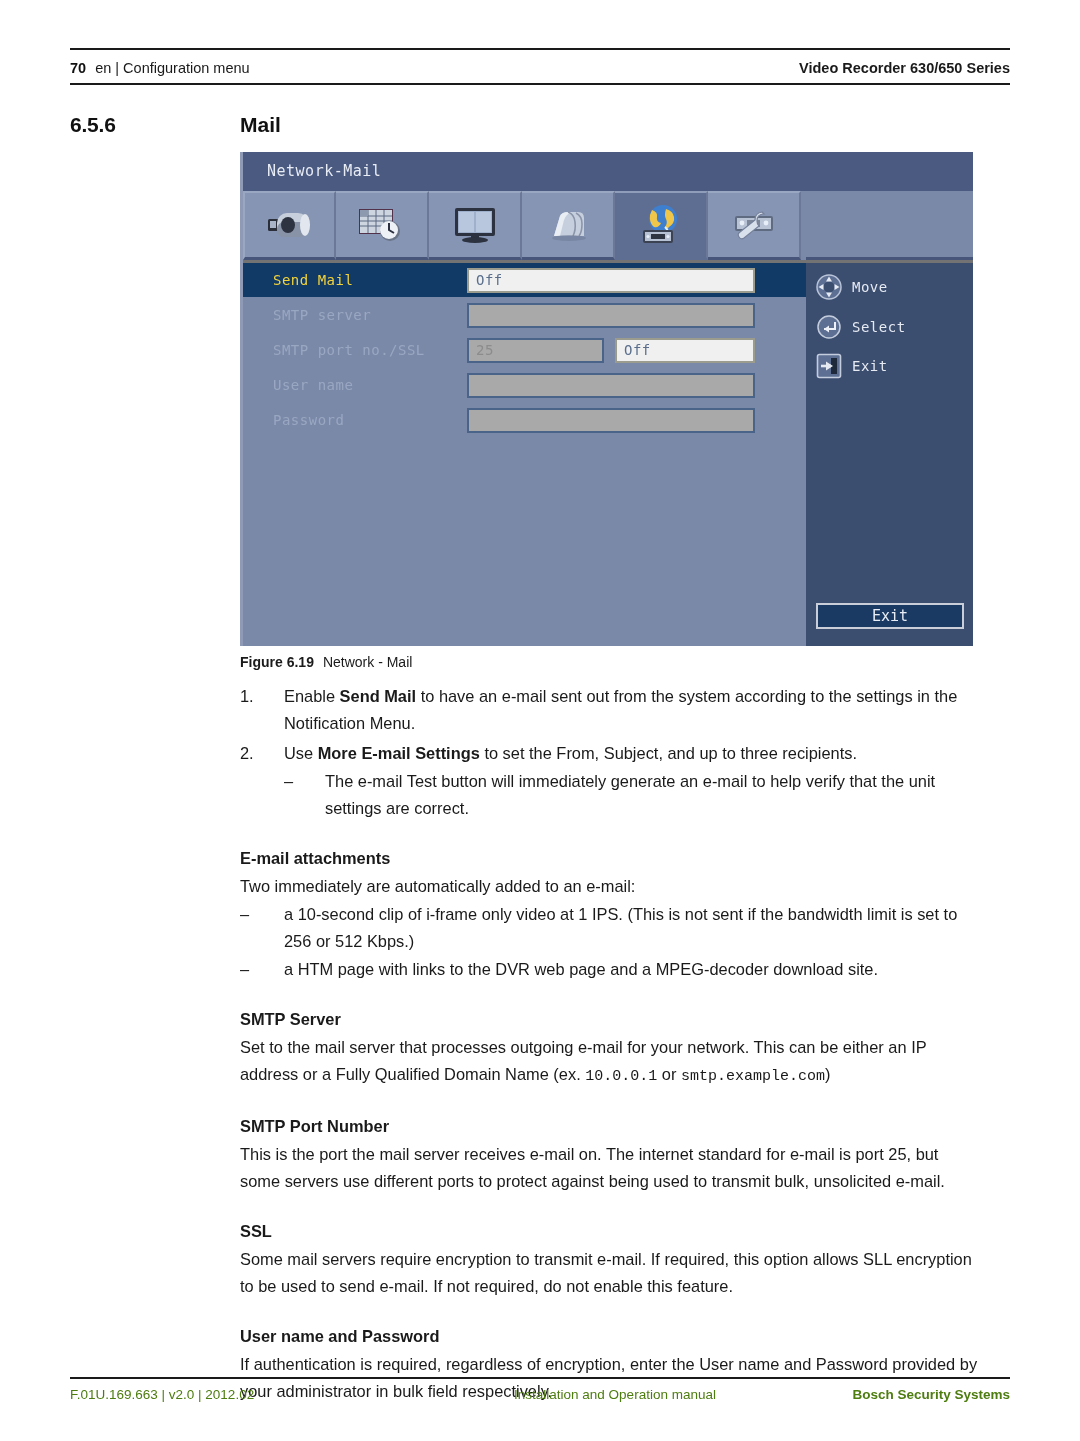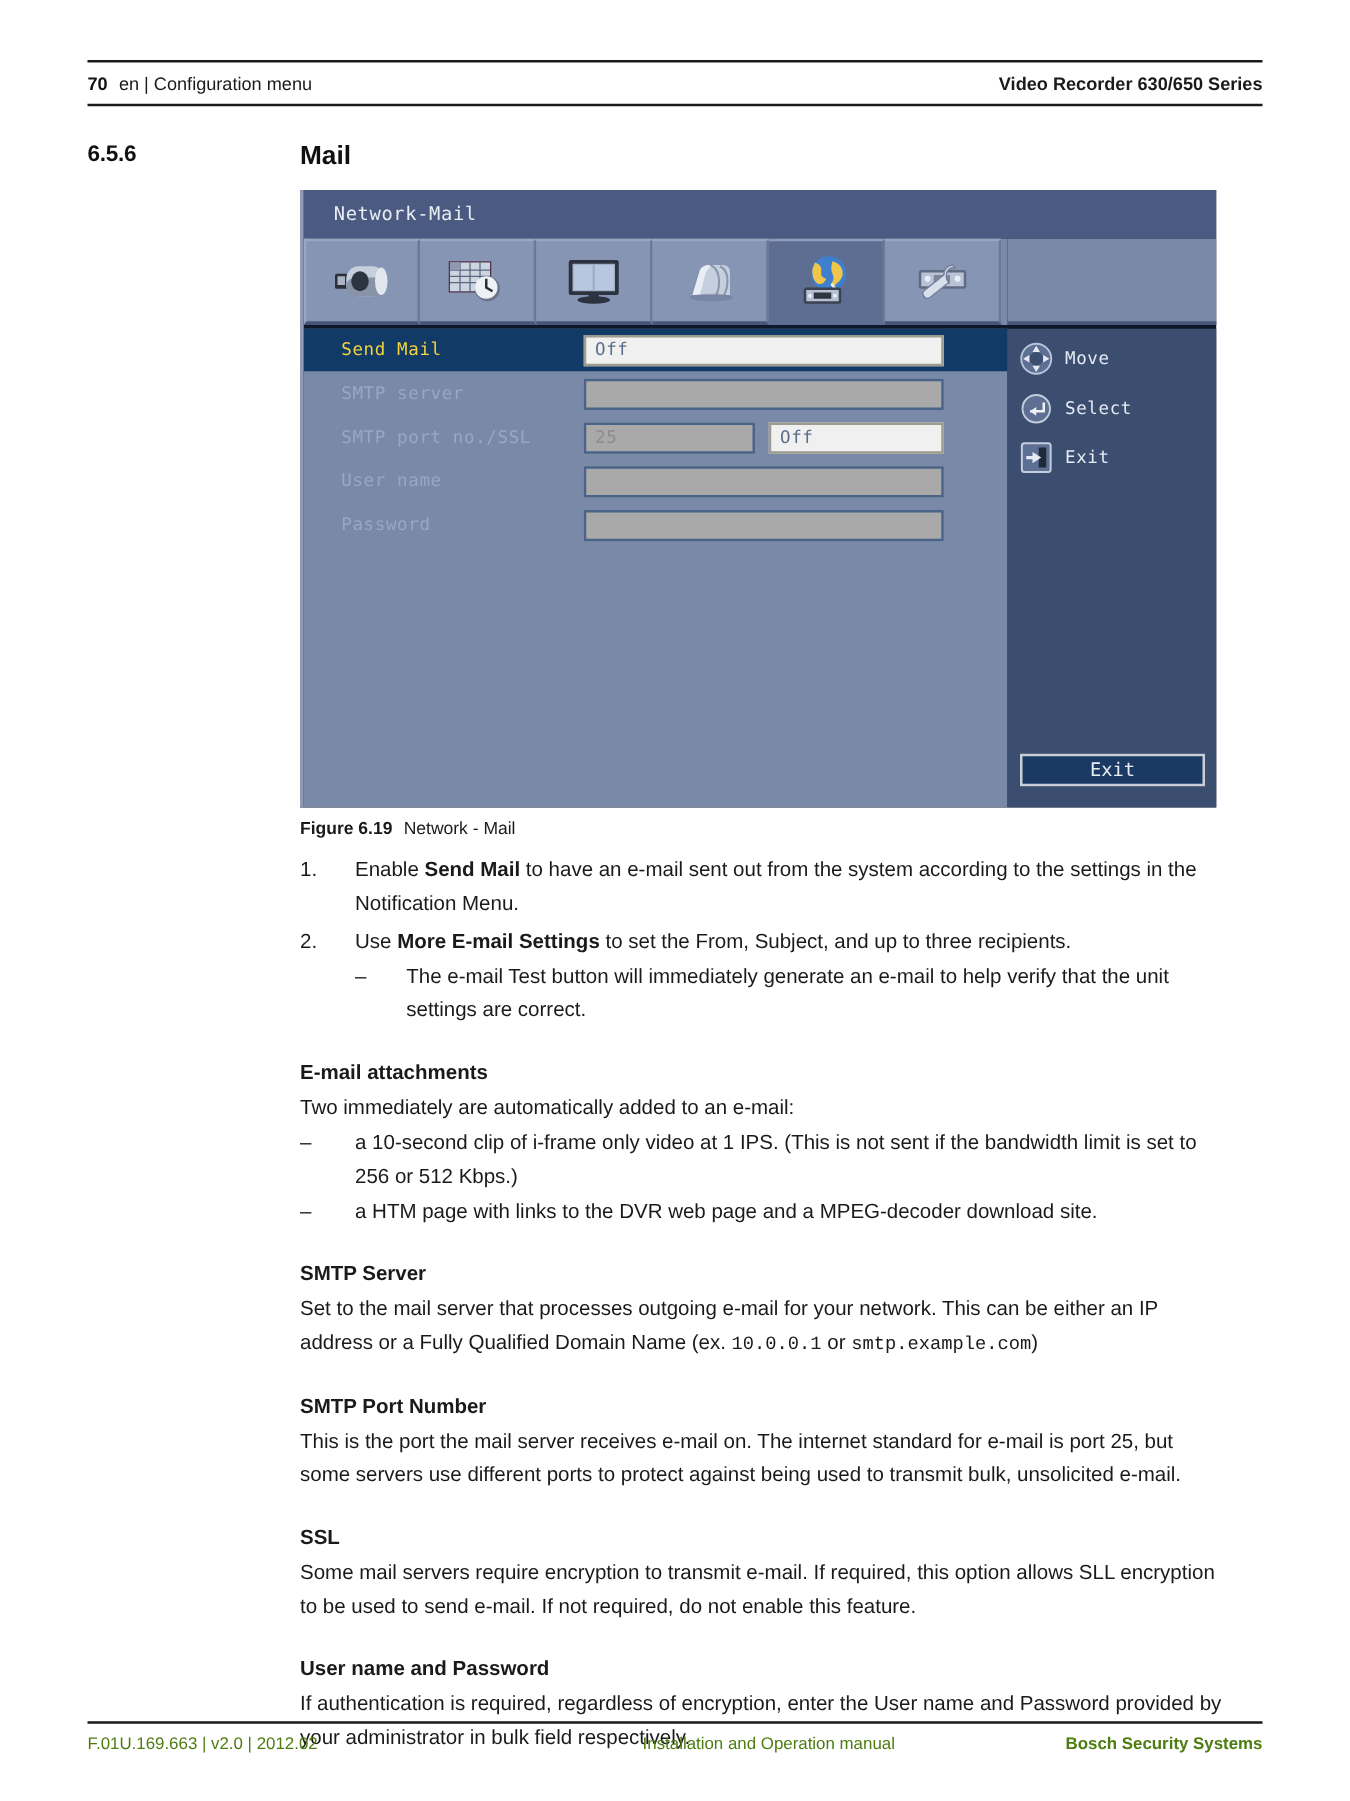--- a/index.html
+++ b/index.html
@@ -57,40 +57,40 @@
     text-align: center;
   }
   .hdr-crumb { font-size: 14.5px; color: #1a1a1a; text-align: center; }
   .hdr-right { font-size: 14.5px; font-weight: bold; color: #1a1a1a; }
 
   
   .sec-num {
     position: absolute;
     left: 70px;
     top: 113px;
-    font-size: 18px;
+    font-size: 21px;
     font-weight: bold;
     letter-spacing: -0.2px;
   }
   .sec-title {
     position: absolute;
     left: 240px;
     top: 113px;
     font-size: 21px;
     font-weight: bold;
   }
 
   
   .osd {
     position: absolute;
     left: 240px;
     top: 152px;
     width: 733px;
     height: 494px;
-    background: #0f172a;
+    background: #737373;
     box-sizing: border-box;
     border-left: 3px solid #8e9ab6;
     font-family: "DejaVu Sans Mono", monospace;
     overflow: hidden;
   }
   .osd-titlebar {
     position: absolute;
     left: 0; top: 0;
     width: 100%;
     height: 39px;

